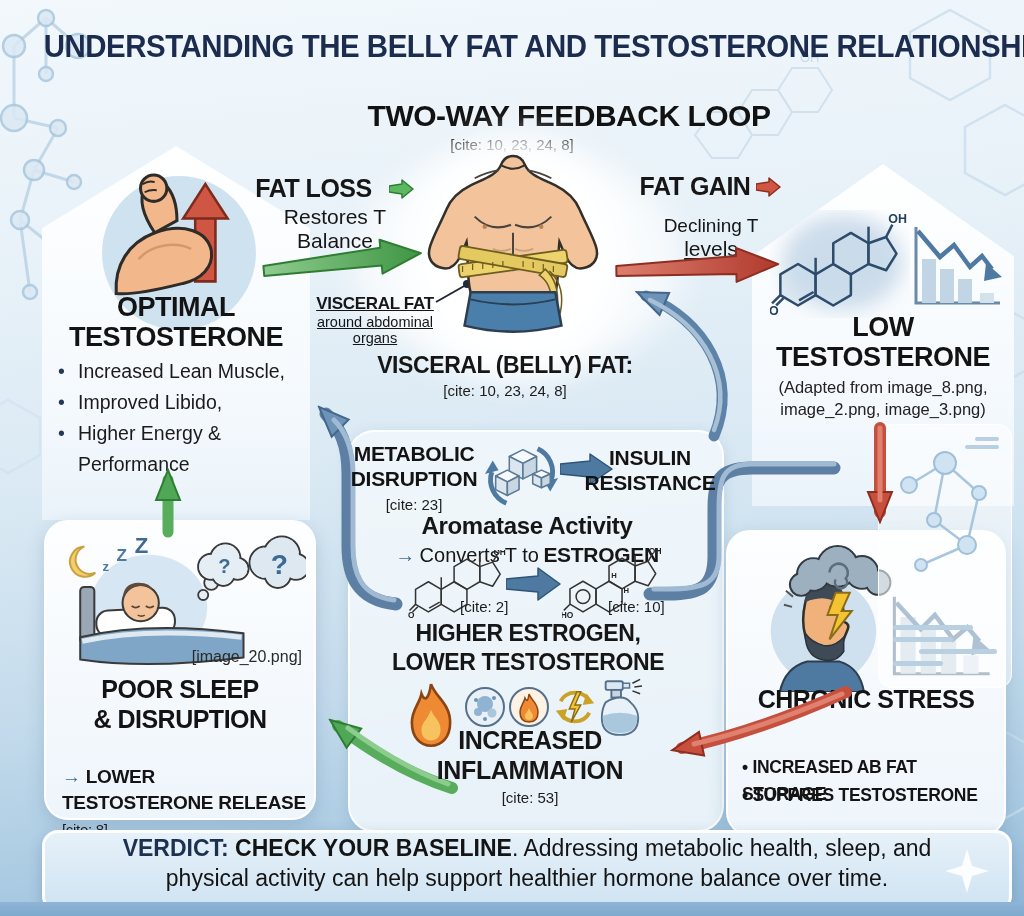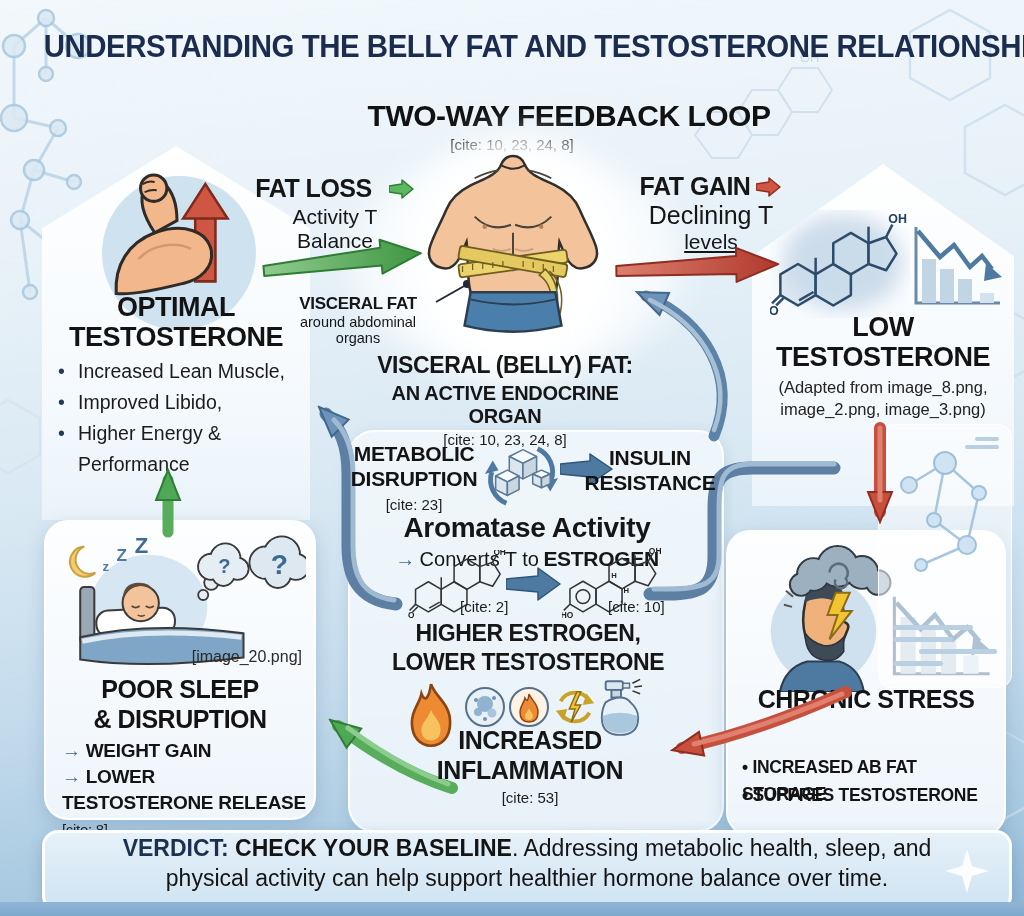--- a/index.html
+++ b/index.html
@@ -114,32 +114,32 @@
     </ul>
   </div>
 
   <div class="abs" style="left:250px;top:174px;width:170px;">
     <div class="c" style="display:flex;align-items:center;justify-content:center;gap:17px;">
       <span style="font-size:25px;font-weight:800;letter-spacing:-.5px;">FAT LOSS</span>
       <svg width="26" height="20" viewBox="0 0 26 20">
           <polygon points="0,7 13,5 13,1 24,10 13,19 13,15 0,13" fill="#5cb860" stroke="#2f7d33" stroke-width="1.5" stroke-linejoin="round"></polygon>
         </svg>
     </div>
-    <div class="c" style="font-size:21px;margin-top:2px;">Activity T</div>
+    <div class="c" style="font-size:21px;margin-top:2px;">Restores T</div>
     <div class="c" style="font-size:21px;">Balance</div>
   </div>
 
   <div class="abs" style="left:628px;top:172px;width:166px;">
     <div class="c" style="display:flex;align-items:center;justify-content:center;gap:6px;">
       <span style="font-size:25px;font-weight:800;letter-spacing:-.5px;">FAT GAIN</span>
       <svg width="26" height="20" viewBox="0 0 26 20">
           <polygon points="0,7 13,5 13,1 24,10 13,19 13,15 0,13" fill="#d05543" stroke="#8e2e21" stroke-width="1.5" stroke-linejoin="round"></polygon>
         </svg>
     </div>
-    <div class="c" style="font-size:25px;margin-top:0;">Declining T</div>
+    <div class="c" style="font-size:19px;margin-top:14px;">Declining T</div>
     <div class="c" style="font-size:21px;text-decoration:underline;">levels</div>
   </div>
 
   <div class="abs house2" style="left:752px;top:164px;width:262px;height:342px;filter:drop-shadow(0 5px 10px rgba(70,110,150,.28));">
     <svg class="abs" style="left:18px;top:46px" width="140" height="108" viewBox="0 0 135 104">
       <defs>
           <filter id="blur1" x="-60%" y="-60%" width="220%" height="220%">
             <feGaussianBlur stdDeviation="10"></feGaussianBlur>
           </filter>
         </defs>
@@ -220,24 +220,20 @@
             <circle cx="228" cy="26" r="17"></circle>
             <circle cx="242" cy="38" r="12"></circle>
             <circle cx="224" cy="46" r="12"></circle>
           </g>
         <text x="217" y="45" font-size="28" font-weight="700" fill="#3a6a96">?</text>
       </g>
     </svg>
     <div class="abs" style="right:12px;top:126px;font-size:16px;color:#2a2a2a;">[image_20.png]</div>
     <div class="abs h-med c" style="left:0;top:152px;width:268px;">POOR SLEEP</div>
     <div class="abs h-med c" style="left:0;top:182px;width:268px;">&amp; DISRUPTION</div>
-    <div class="abs sbullet" style="left:16px;top:216px;width:240px;">
-      <span class="arrowglyph">→</span>
-      <span>WEIGHT GAIN</span>
-    </div>
     <div class="abs sbullet" style="left:16px;top:242px;width:244px;">
       <span class="arrowglyph">→</span>
       <span>LOWER TESTOSTERONE RELEASE</span>
       <span class="cite">[cite: 8]</span>
     </div>
   </div>
 
   <div class="abs card" style="left:726px;top:530px;width:276px;height:302px;">
     <svg class="abs" style="left:6px;top:8px" width="264" height="152" viewBox="0 0 260 150">
       <circle cx="88" cy="90" r="52" fill="#cfe0ee"></circle>
@@ -376,29 +372,28 @@
       <rect x="36" y="108" width="108" height="13" rx="3" fill="#ecd36b" stroke="#6e5d1f" stroke-width="1.8" transform="rotate(-8 90 114)"></rect>
       <rect x="36" y="106" width="108" height="13" rx="3" fill="#e3c95f" stroke="#6e5d1f" stroke-width="1.8" transform="rotate(10 90 112)"></rect>
       <path d="M40,117 l0,6 M50,115 l0,6 M60,114 l0,6 M70,113 l0,6 M80,112 l0,6 M100,112 l0,6 M110,113 l0,6 M120,115 l0,6 M130,117 l0,6" stroke="#6e5d1f" stroke-width="1.2"></path>
       <path d="M126,122 Q140,134 138,156 Q137,170 128,176" fill="none" stroke="#6e5d1f" stroke-width="1.5"></path>
       <path d="M122,120 Q136,133 134,156 Q133,172 124,178 L118,172 Q128,166 128,152 Q128,134 116,126 Z" fill="#ecd36b" stroke="#6e5d1f" stroke-width="1.5"></path>
     </g>
     <path d="M48,143 L132,143 L138,176 Q90,188 42,176 Z" fill="#4a7fab" stroke="#2c3e50" stroke-width="2.5"></path>
     <path d="M48,150 Q90,160 132,150" fill="none" stroke="#2c3e50" stroke-width="2"></path>
   </svg>
 
-  <div class="abs" style="left:295px;top:294px;width:126px;">
+  <div class="abs" style="left:312px;top:294px;width:126px;text-decoration:underline;">
     <div class="c" style="font-size:17px;font-weight:800;letter-spacing:-.3px;">VISCERAL FAT</div>
     <div class="c" style="font-size:14.5px;">around abdominal</div>
     <div class="c" style="font-size:14.5px;">organs</div>
   </div>
 
   <div class="abs" style="left:355px;top:352px;width:300px;">
     <div class="c" style="font-size:23px;font-weight:800;letter-spacing:-.4px;">VISCERAL (BELLY) FAT:</div>
-    <div class="c" style="font-size:20px;font-weight:800;letter-spacing:-.3px;margin-top:3px;">AN ACTIVE ENDOCRINE ORGAN</div>
     <div class="c cite" style="margin-top:3px;">[cite: 10, 23, 24, 8]</div>
   </div>
 
   <div class="abs" style="left:346px;top:441px;width:136px;">
     <div class="c h-sm">METABOLIC</div>
     <div class="c h-sm">DISRUPTION</div>
     <div class="c cite" style="margin-top:5px;">[cite: 23]</div>
   </div>
 
   <svg class="abs" style="left:482px;top:436px" width="78" height="80" viewBox="0 0 80 80">
@@ -421,21 +416,21 @@
   <svg class="abs" style="left:560px;top:452px" width="56" height="34" viewBox="0 0 56 34">
     <polygon points="0,12 30,9 30,2 52,17 30,32 30,25 0,22" fill="#4e79a0" stroke="#2f5578" stroke-width="1.5" stroke-linejoin="round"></polygon>
   </svg>
 
   <div class="abs" style="left:580px;top:445px;width:140px;">
     <div class="c h-sm">INSULIN</div>
     <div class="c h-sm">RESISTANCE</div>
   </div>
 
   <div class="abs" style="left:360px;top:512px;width:334px;">
-    <div class="c" style="font-size:28px;font-weight:800;letter-spacing:-.3px;">Aromatase Activity</div>
+    <div class="c" style="font-size:24px;font-weight:800;letter-spacing:-.3px;">Aromatase Activity</div>
     <div class="c" style="margin-top:3px;">
       <span class="arrowglyph" style="font-size:20px;">→</span>
       <span style="font-size:20px;">Converts T to</span>
       <span style="font-size:21px;font-weight:800;letter-spacing:-.3px;">ESTROGEN</span>
     </div>
   </div>
 
   <svg class="abs" style="left:408px;top:550px" width="102" height="68" viewBox="0 0 135 90">
     <g stroke="#333" stroke-width="2" fill="none" stroke-linejoin="round">
       <polygon points="10,52 10,72 27,82 44,72 44,52 27,42"></polygon>

